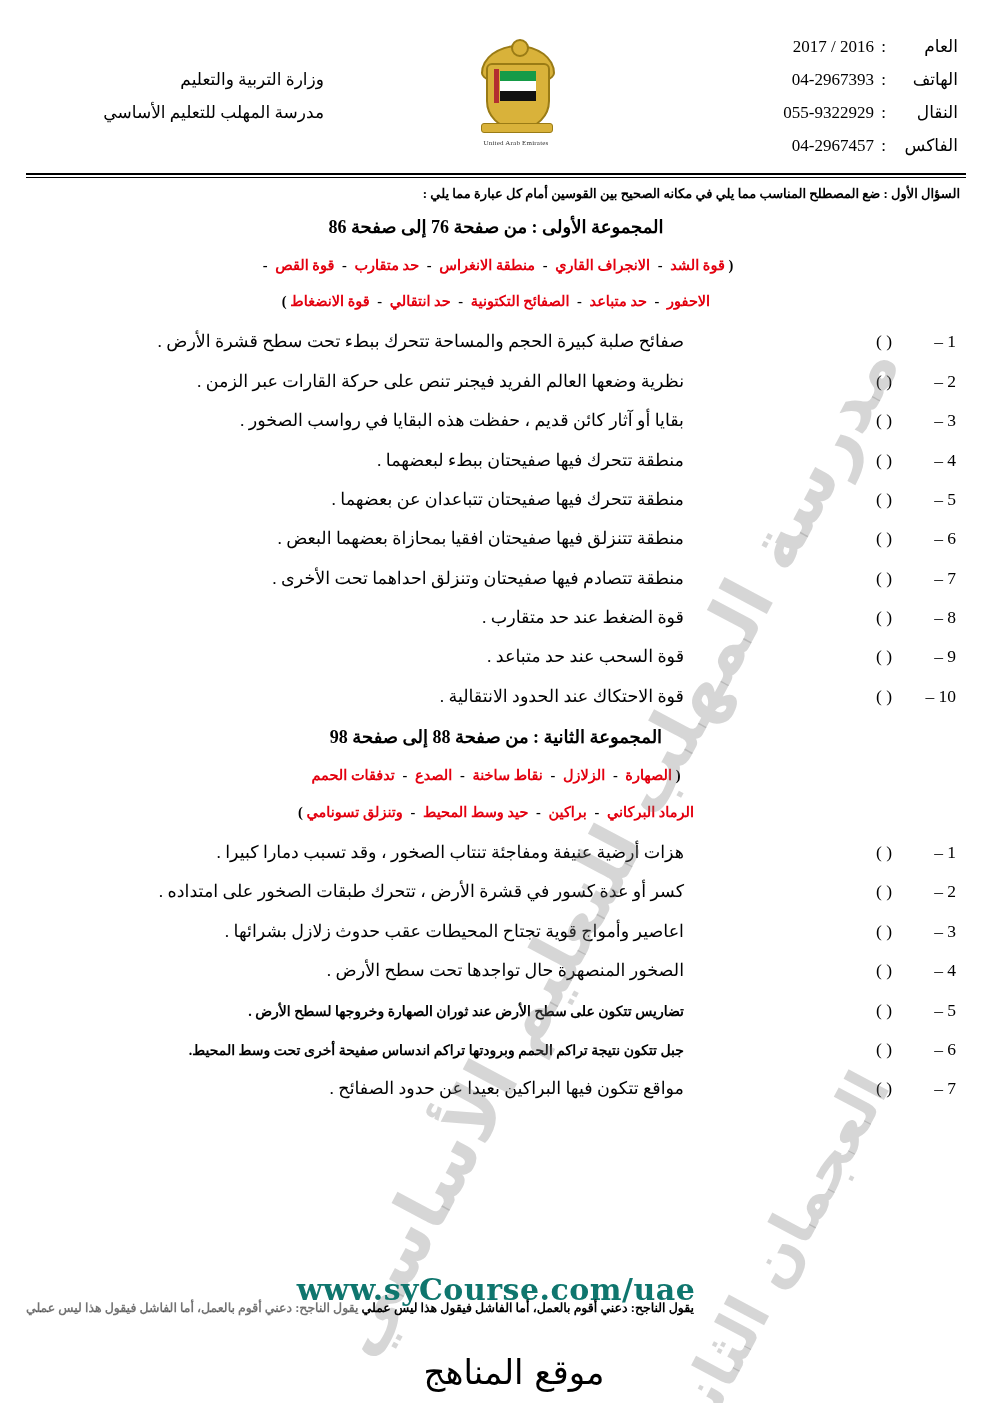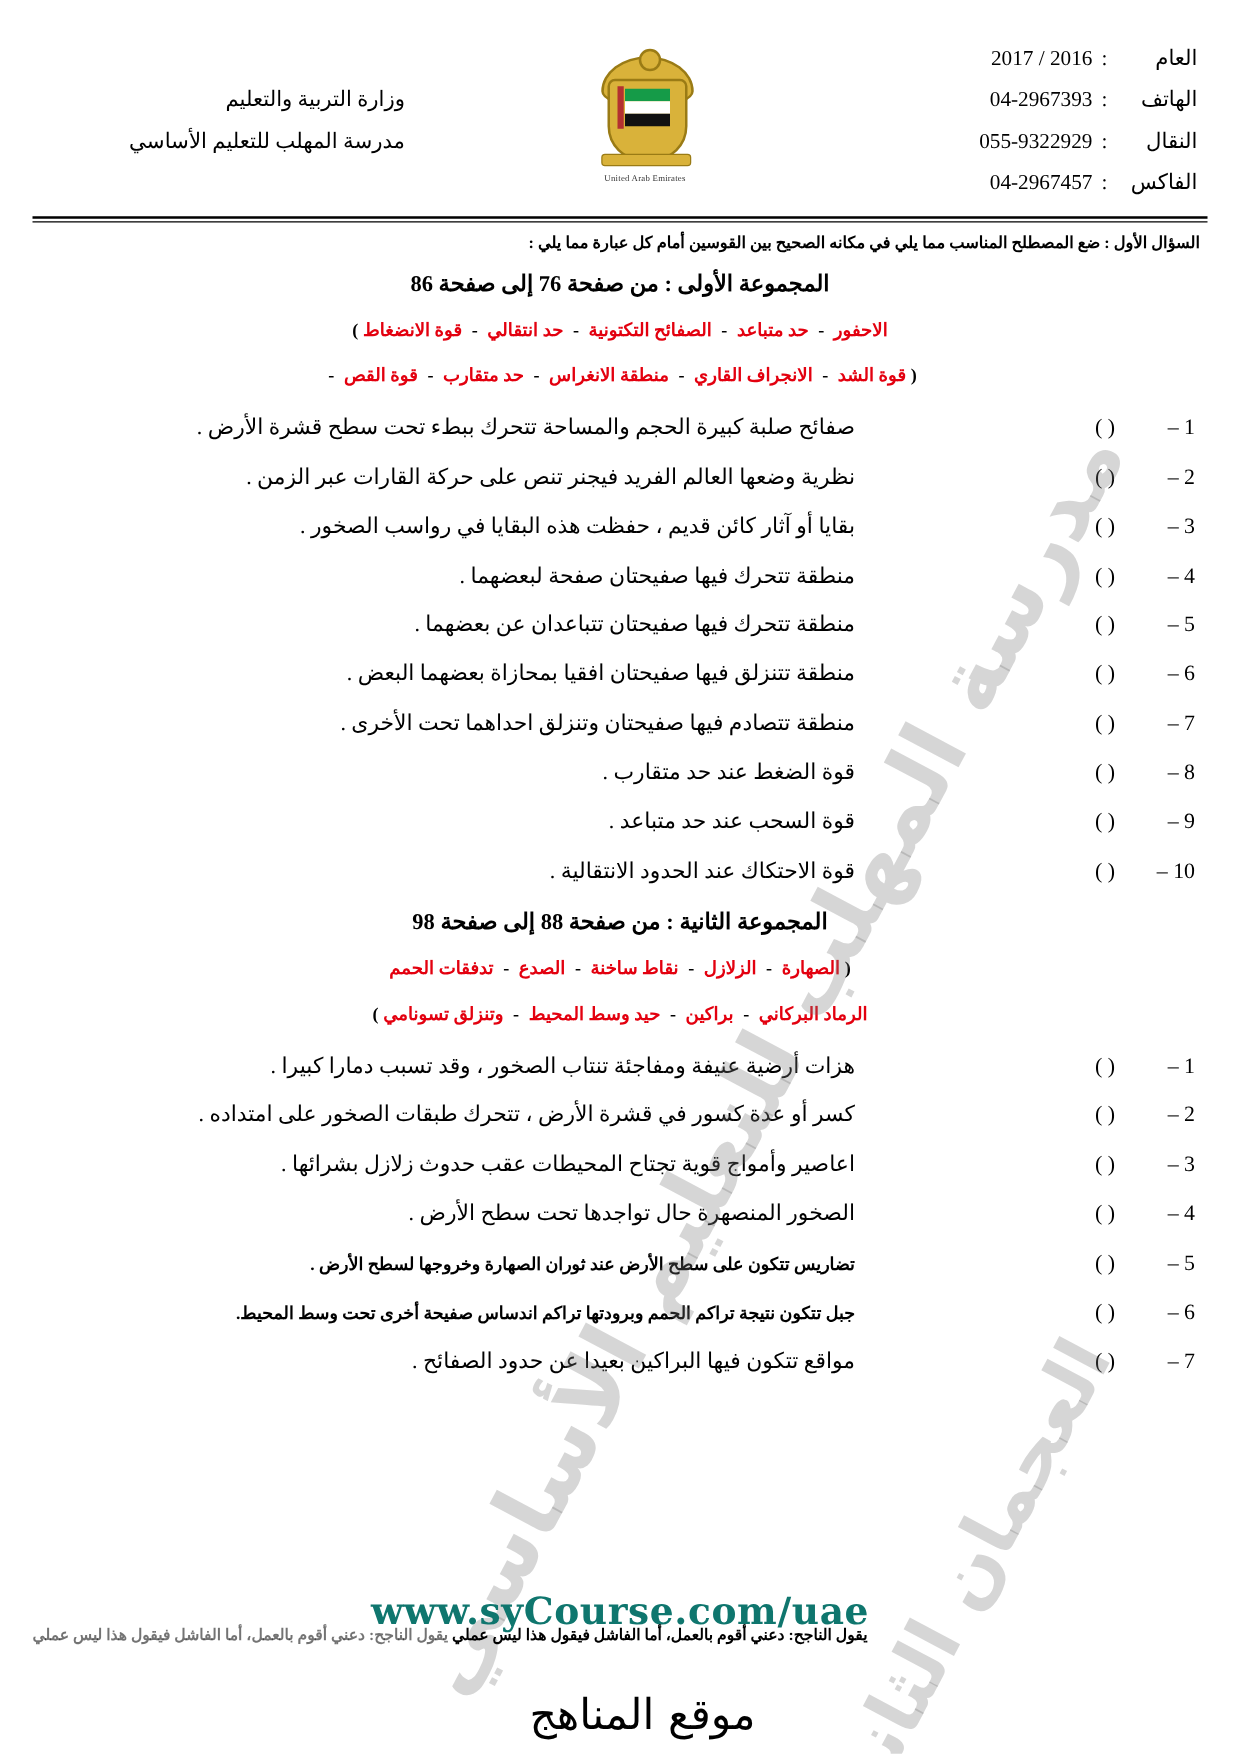--- a/index.html
+++ b/index.html
@@ -314,65 +314,65 @@
 
   <hr class="hr-double">
   <hr class="hr-thin">
 
 
   <div class="q-title">السؤال الأول : ضع المصطلح المناسب مما يلي في مكانه الصحيح بين القوسين أمام كل عبارة مما يلي :</div>
 
   <div class="group-title">المجموعة الأولى : من صفحة  76  إلى صفحة  86</div>
 
   <div class="wordbank">
+    <span class="paren">(</span>
+    <span>قوة الشد</span>
+    <span class="dash">-</span>
+    <span>الانجراف القاري</span>
+    <span class="dash">-</span>
+    <span>منطقة الانغراس</span>
+    <span class="dash">-</span>
+    <span>حد متقارب</span>
+    <span class="dash">-</span>
+    <span>قوة القص</span>
+    <span class="dash">-</span>
+  </div>
+  <div class="wordbank">
     <span>الاحفور</span>
     <span class="dash">-</span>
     <span>حد متباعد</span>
     <span class="dash">-</span>
     <span>الصفائح التكتونية</span>
     <span class="dash">-</span>
     <span>حد انتقالي</span>
     <span class="dash">-</span>
     <span>قوة الانضغاط</span>
     <span class="paren">)</span>
   </div>
-  <div class="wordbank">
-    <span class="paren">(</span>
-    <span>قوة الشد</span>
-    <span class="dash">-</span>
-    <span>الانجراف القاري</span>
-    <span class="dash">-</span>
-    <span>منطقة الانغراس</span>
-    <span class="dash">-</span>
-    <span>حد متقارب</span>
-    <span class="dash">-</span>
-    <span>قوة القص</span>
-    <span class="dash">-</span>
-  </div>
 
   <div class="items">
     <div class="item">
       <span class="num"><span>1</span> – </span>
       <span class="blank">(                    )</span>
       <span class="txt">صفائح صلبة كبيرة الحجم والمساحة تتحرك ببطء تحت سطح قشرة الأرض .</span>
     </div>
     <div class="item">
       <span class="num"><span>2</span> – </span>
       <span class="blank">(                    )</span>
       <span class="txt">نظرية وضعها العالم الفريد فيجنر تنص على حركة القارات عبر الزمن .</span>
     </div>
     <div class="item">
       <span class="num"><span>3</span> – </span>
       <span class="blank">(                    )</span>
       <span class="txt">بقايا أو آثار كائن قديم ، حفظت هذه البقايا في رواسب الصخور .</span>
     </div>
     <div class="item">
       <span class="num"><span>4</span> – </span>
       <span class="blank">(                    )</span>
-      <span class="txt">منطقة تتحرك فيها صفيحتان صفحة لبعضهما .</span>
+      <span class="txt">منطقة تتحرك فيها صفيحتان ببطء لبعضهما .</span>
     </div>
     <div class="item">
       <span class="num"><span>5</span> – </span>
       <span class="blank">(                    )</span>
       <span class="txt">منطقة تتحرك فيها صفيحتان تتباعدان عن بعضهما .</span>
     </div>
     <div class="item">
       <span class="num"><span>6</span> – </span>
       <span class="blank">(                    )</span>
       <span class="txt">منطقة تتنزلق فيها صفيحتان افقيا بمحازاة بعضهما البعض .</span>

